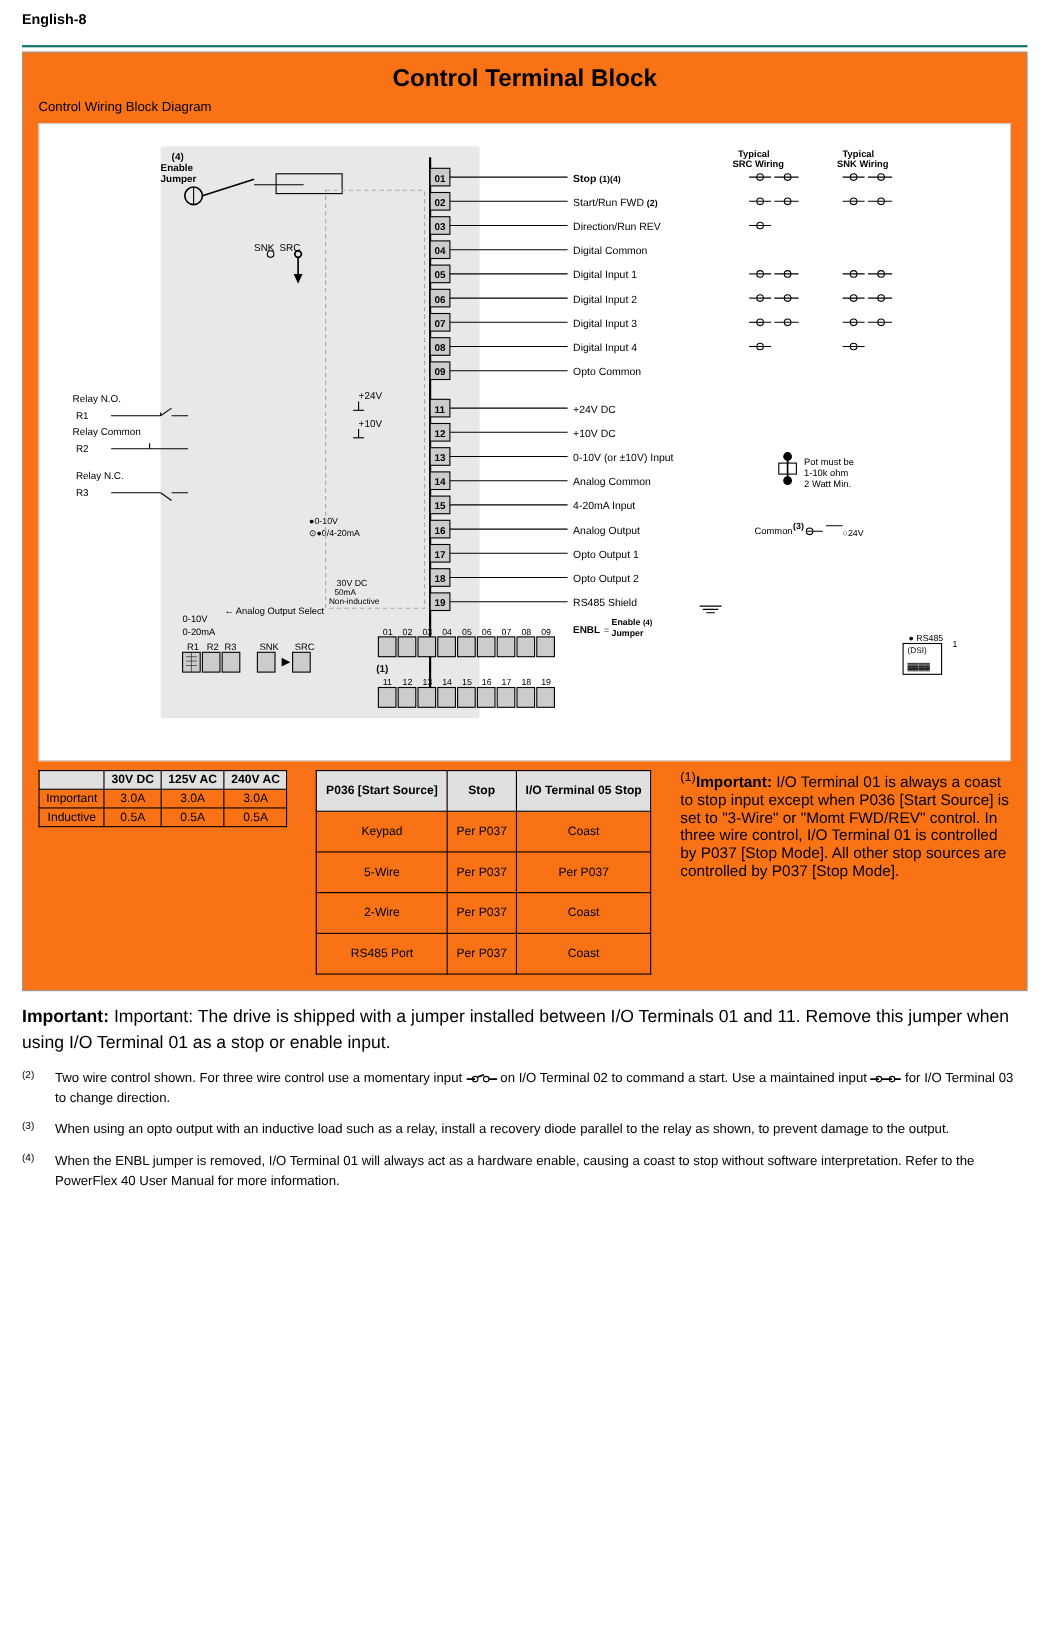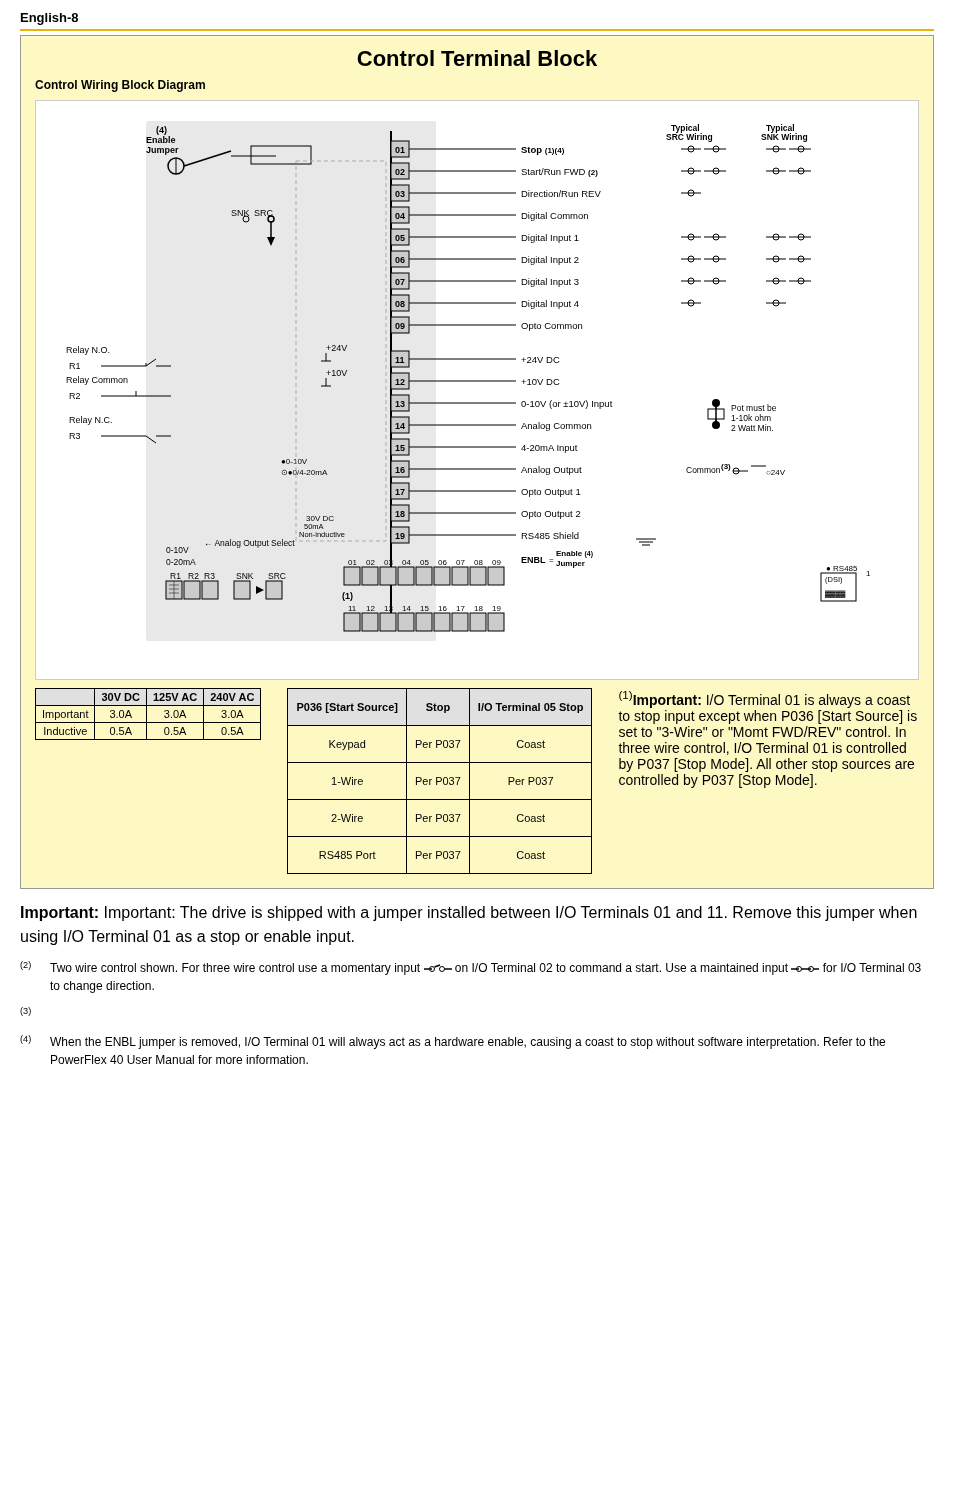--- a/index.html
+++ b/index.html
@@ -8,37 +8,37 @@
       font-size: 12px;
       background: #fff;
       color: #000;
       width: 954px;
       padding: 10px 20px;
     }
     .page-header {
       font-weight: bold;
       font-size: 13px;
       margin-bottom: 4px;
-      border-bottom: 2px solid #eab308;
-      padding-bottom: 4px;
+      border-bottom: 2px solid #0f766e;
+      padding-bottom: 16px;
     }
     .section-box {
       border: 1px solid #999;
       padding: 10px 14px 14px 14px;
       margin-bottom: 12px;
-      background: #fef9c3;
+      background: #f97316;
     }
     .section-title {
       font-size: 22px;
       font-weight: bold;
       text-align: center;
       margin-bottom: 6px;
     }
     .diagram-title {
-      font-weight: bold;
+      font-weight: normal;
       font-size: 12px;
       margin-bottom: 8px;
     }
     .diagram-area {
       background: #fff;
       border: 1px solid #ccc;
       width: 100%;
       min-height: 580px;
       position: relative;
       overflow: hidden;
@@ -468,21 +468,21 @@
             <th>I/O Terminal 05 Stop</th>
           </tr>
         </thead>
         <tbody>
           <tr>
             <td>Keypad</td>
             <td>Per P037</td>
             <td>Coast</td>
           </tr>
           <tr>
-            <td>1-Wire</td>
+            <td>5-Wire</td>
             <td>Per P037</td>
             <td>Per P037</td>
           </tr>
           <tr>
             <td>2-Wire</td>
             <td>Per P037</td>
             <td>Coast</td>
           </tr>
           <tr>
             <td>RS485 Port</td>
@@ -526,20 +526,21 @@
         <line x1="10.5" y1="7" x2="20" y2="7" stroke="#000" stroke-width="1.5"></line>
         <circle cx="20" cy="7" r="2.5" fill="none" stroke="#000" stroke-width="1"></circle>
         <line x1="22.5" y1="7" x2="28" y2="7" stroke="#000" stroke-width="1.5"></line>
       </svg>
       for I/O Terminal 03 to change direction.
     </span>
   </div>
 
   <div class="note-item">
     <span class="note-sup"><sup>(3)</sup></span>
+    <span>When using an opto output with an inductive load such as a relay, install a recovery diode parallel to the relay as shown, to prevent damage to the output.</span>
   </div>
 
   <div class="note-item">
     <span class="note-sup"><sup>(4)</sup></span>
     <span>When the ENBL jumper is removed, I/O Terminal 01 will always act as a hardware enable, causing a coast to stop without software interpretation. Refer to the PowerFlex 40 User Manual for more information.</span>
   </div>
 
 </div>
 
 </body></html>

